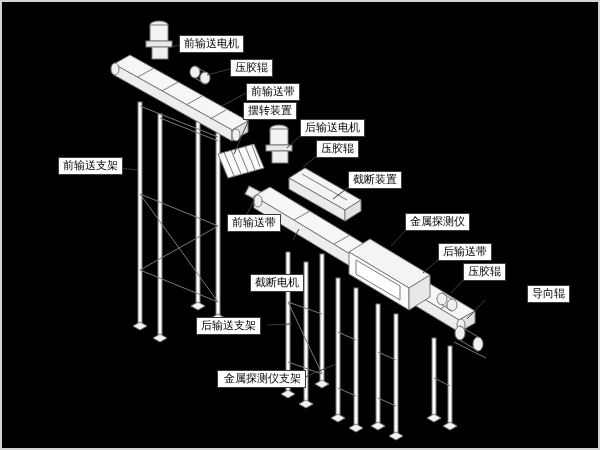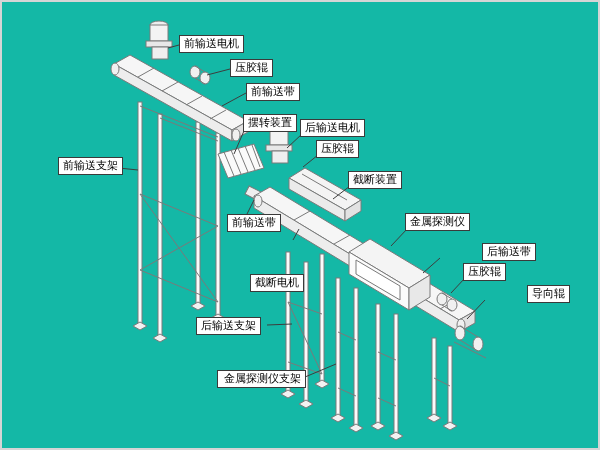--- a/index.html
+++ b/index.html
@@ -1,19 +1,19 @@
 <!DOCTYPE html>
 <html><head>
 <meta charset="utf-8">
 <style>
   html,body{margin:0;padding:0;background:#ffffff;}
   #canvas{
     position:relative;
     width:600px;height:450px;
-    background:#14b8a6;
+    background:#000000;
     border:2px solid #d5d5d5;
     box-sizing:border-box;
     overflow:hidden;
     font-family:"DejaVu Sans", sans-serif;
   }
   #art, #leader-layer{
     position:absolute;left:0;top:0;width:600px;height:450px;
   }
   #leader-layer{pointer-events:none;}
   .label-box{
@@ -200,26 +200,26 @@
       <polyline points="245,212 252,198" fill="none" stroke="#3d3d3d" stroke-width="1"></polyline>
       <polyline points="291,238 297,227" fill="none" stroke="#3d3d3d" stroke-width="1"></polyline>
       <polyline points="265,323 290,322" fill="none" stroke="#3d3d3d" stroke-width="1"></polyline>
       <polyline points="303,375 334,362" fill="none" stroke="#3d3d3d" stroke-width="1"></polyline>
     </svg>
 
   <div id="label-layer">
       <div class="label-box" style="left: 177px; top: 33px; border-color: rgb(58, 58, 58); color: rgb(0, 0, 0);">前输送电机</div>
       <div class="label-box" style="left: 228px; top: 57px; border-color: rgb(58, 58, 58); color: rgb(0, 0, 0);">压胶辊</div>
       <div class="label-box" style="left: 244px; top: 81px; border-color: rgb(58, 58, 58); color: rgb(0, 0, 0);">前输送带</div>
-      <div class="label-box" style="left: 241px; top: 100px; border-color: rgb(58, 58, 58); color: rgb(0, 0, 0); margin-top: 12px;">摆转装置</div>
+      <div class="label-box" style="left: 241px; top: 100px; border-color: rgb(58, 58, 58); color: rgb(0, 0, 0);">摆转装置</div>
       <div class="label-box" style="left: 298px; top: 117px; border-color: rgb(58, 58, 58); color: rgb(0, 0, 0);">后输送电机</div>
       <div class="label-box" style="left: 314px; top: 138px; border-color: rgb(58, 58, 58); color: rgb(0, 0, 0);">压胶辊</div>
       <div class="label-box" style="left: 346px; top: 169px; border-color: rgb(58, 58, 58); color: rgb(0, 0, 0);">截断装置</div>
       <div class="label-box" style="left: 403px; top: 211px; border-color: rgb(58, 58, 58); color: rgb(0, 0, 0);">金属探测仪</div>
-      <div class="label-box" style="left: 436px; top: 241px; border-color: rgb(58, 58, 58); color: rgb(0, 0, 0); margin-left: 44px;">后输送带</div>
+      <div class="label-box" style="left: 436px; top: 241px; border-color: rgb(58, 58, 58); color: rgb(0, 0, 0);">后输送带</div>
       <div class="label-box" style="left: 461px; top: 261px; border-color: rgb(58, 58, 58); color: rgb(0, 0, 0);">压胶辊</div>
       <div class="label-box" style="left: 481px; top: 283px; border-color: rgb(58, 58, 58); color: rgb(0, 0, 0); margin-left: 44px;">导向辊</div>
       <div class="label-box" style="left: 40px; top: 155px; border-color: rgb(58, 58, 58); color: rgb(0, 0, 0); margin-left: 16px;">前输送支架</div>
       <div class="label-box" style="left: 225px; top: 212px; border-color: rgb(58, 58, 58); color: rgb(0, 0, 0);">前输送带</div>
       <div class="label-box" style="left: 248px; top: 233px; border-color: rgb(58, 58, 58); color: rgb(0, 0, 0); margin-top: 39px;">截断电机</div>
       <div class="label-box" style="left: 194px; top: 315px; border-color: rgb(58, 58, 58); color: rgb(0, 0, 0);">后输送支架</div>
       <div class="label-box" style="left: 215px; top: 368px; border-color: rgb(58, 58, 58); color: rgb(0, 0, 0); padding-left: 6px;">金属探测仪支架</div>
     </div>
 
 </div>

